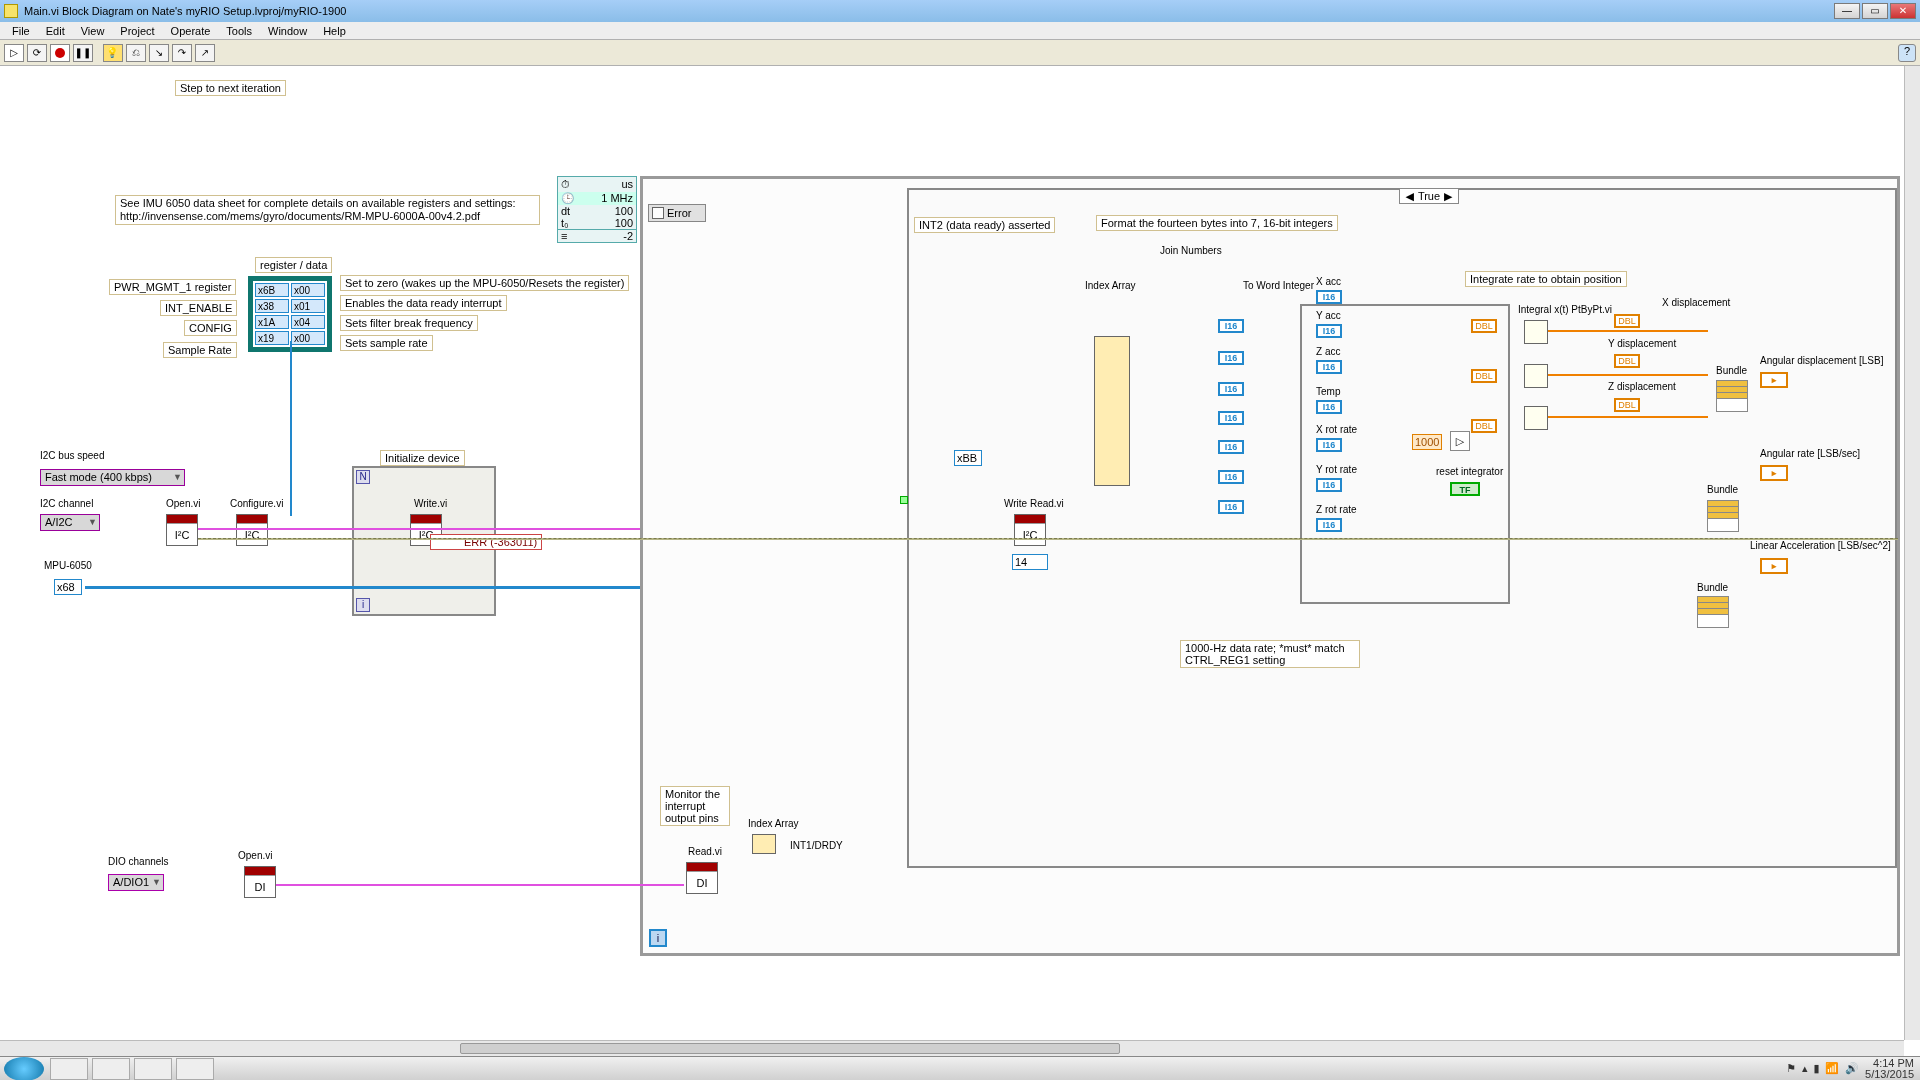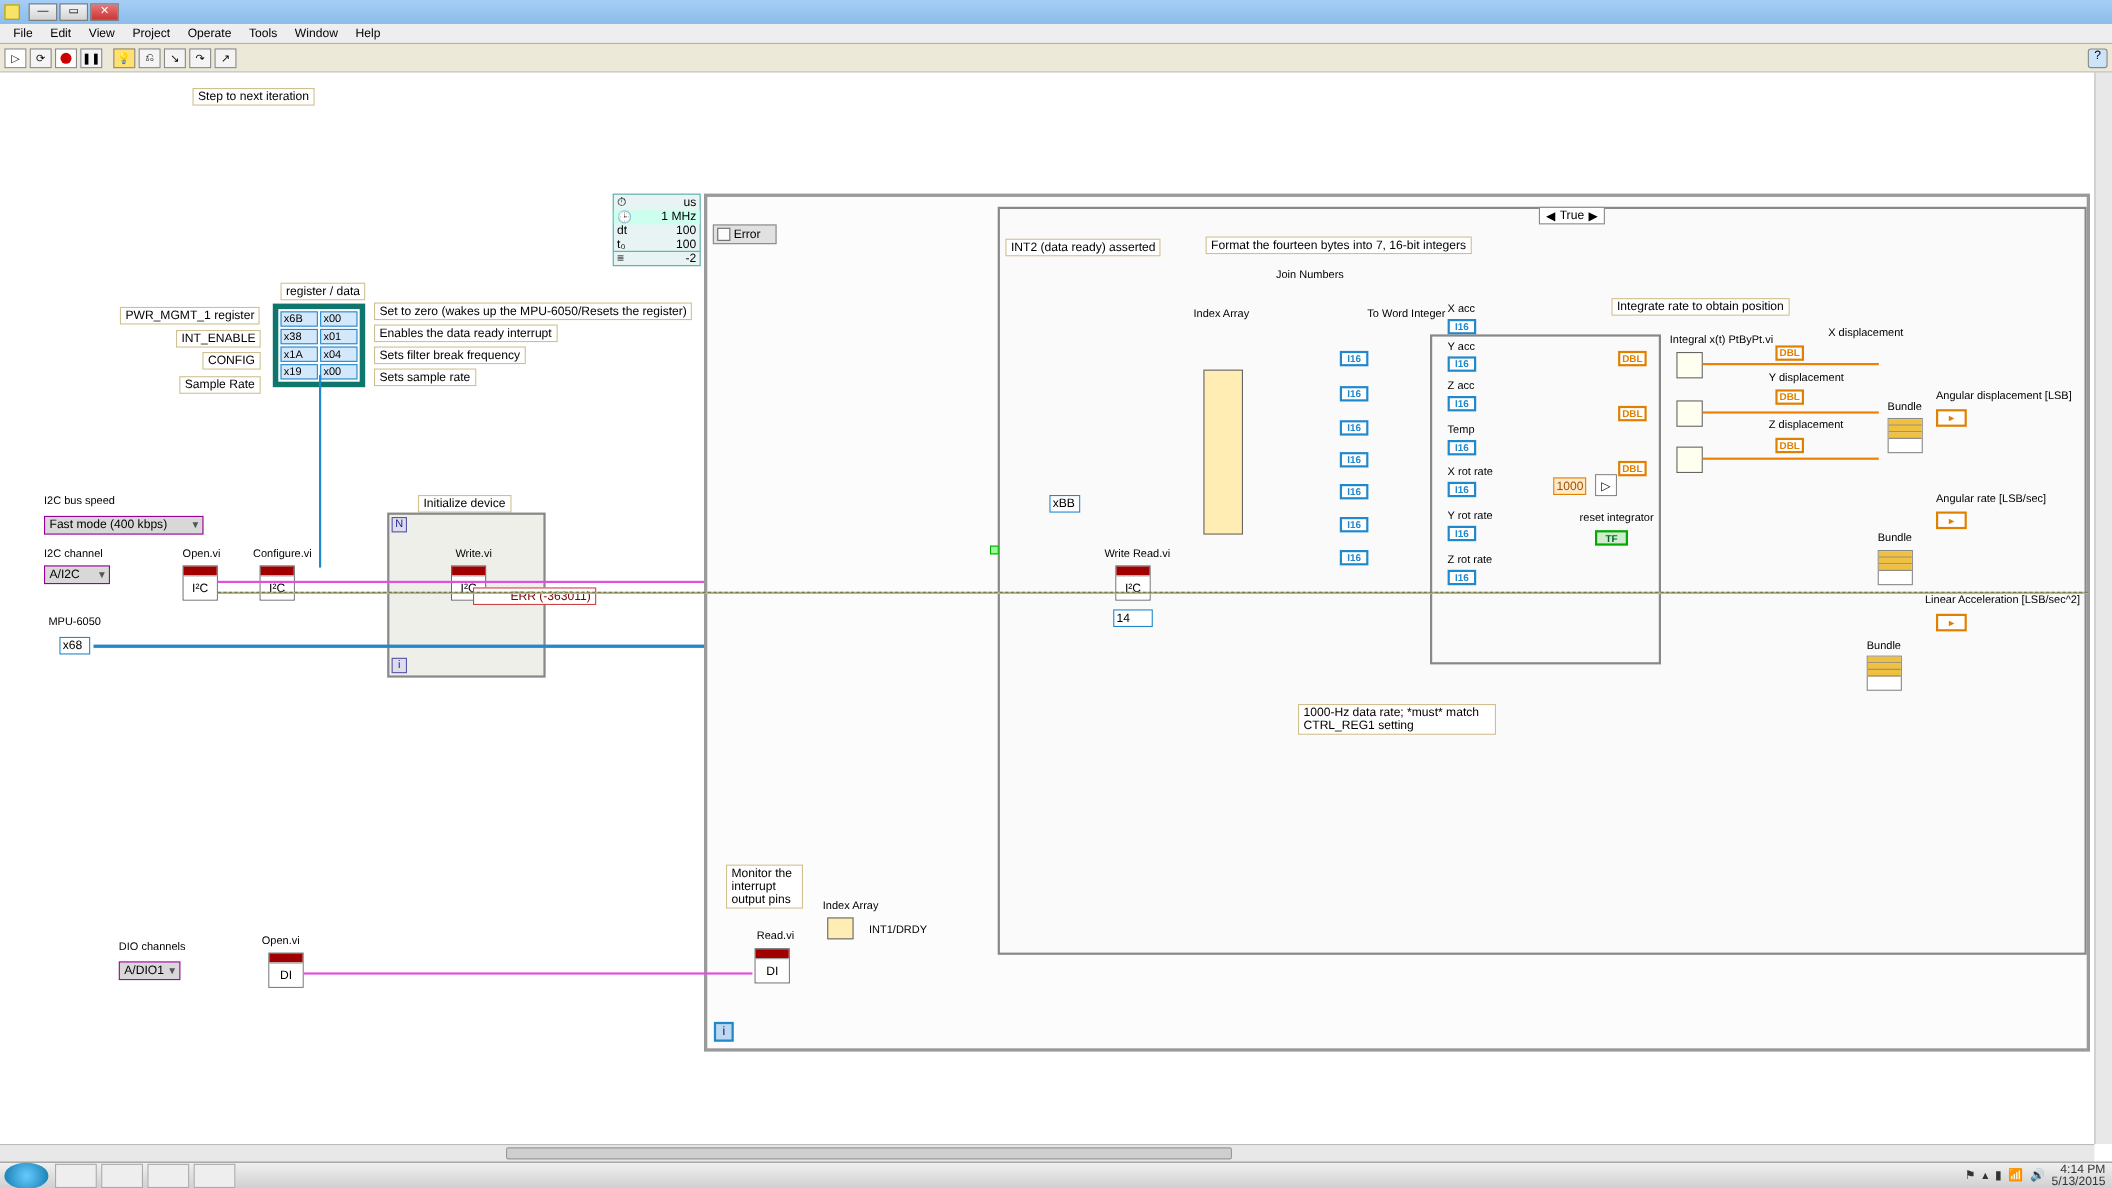--- a/index.html
+++ b/index.html
@@ -79,28 +79,29 @@
 .taskbar { position:absolute; left:0; right:0; bottom:0; height:24px; background:linear-gradient(#f0f0f0,#d0d0d0); border-top:1px solid #888; display:flex; align-items:center; }
 .taskbar .start { width:40px; height:24px; background:radial-gradient(circle at 50% 50%, #6cf, #17a); border-radius:50%; margin:0 4px; }
 .taskbar .tbitem { width:38px; height:22px; margin:0 2px; border:1px solid #aaa; background:#eee; }
 .taskbar .tray { margin-left:auto; display:flex; align-items:center; gap:6px; padding:0 6px; color:#333; }
 .taskbar .clock { text-align:right; line-height:11px; font-size:10px; }
 
 .smlabel{position:absolute;font-size:10px;color:#000;white-space:nowrap;}
 .greendot{position:absolute;width:8px;height:8px;border:1px solid #0a0;background:#9f9;}
 .tf{position:absolute;width:30px;height:14px;border:2px solid #0a0;background:#cfeccc;font-size:9px;color:#062;text-align:center;line-height:12px;font-weight:bold;}
 
-.dblsm{font-size:9px;color:#e08000;border:2px solid #e08000;position:absolute;width:26px;height:14px;background:#fff;text-align:center;line-height:10px;font-weight:bold;}
+.dblsm{font-size:9px;color:#e08000;border:2px solid #e08000;position:absolute;width:26px;height:14px;background:#fff;text-align:center;line-height:10px;font-weight:normal;}
 .i16sm{font-size:9px;color:#28c;border:2px solid #28c;position:absolute;width:26px;height:14px;background:#fff;text-align:center;line-height:10px;font-weight:bold;}
 </style>
 </head>
 <body>
 
 <div class="titlebar">
   <div class="icon"></div>
+  <div class="title">Main.vi Block Diagram on Nate's myRIO Setup.lvproj/myRIO-1900</div>
   <div class="btn">—</div>
   <div class="btn">▭</div>
   <div class="btn close">✕</div>
 </div>
 
 <div class="menubar">
   <span>File</span>
   <span>Edit</span>
   <span>View</span>
   <span>Project</span>
@@ -124,20 +125,21 @@
   <div class="tbtn">↷</div>
   <div class="tbtn">↗</div>
   <div class="help">?</div>
 </div>
 
 <div class="canvas">
 
   <div class="lab" style="left:175px; top:14px;">Step to next iteration</div>
 
 
+  <div class="lab" style="left:115px; top:129px; width:425px; white-space:normal; line-height:13px;">See IMU 6050  data sheet for complete details on available registers and settings: http://invensense.com/mems/gyro/documents/RM-MPU-6000A-00v4.2.pdf</div>
 
   <div class="lab" style="left:255px; top:191px;">register / data</div>
 
   <div class="lab" style="left:109px; top:213px;">PWR_MGMT_1 register</div>
   <div class="lab" style="left:160px; top:234px;">INT_ENABLE</div>
   <div class="lab" style="left:184px; top:254px;">CONFIG</div>
   <div class="lab" style="left:163px; top:276px;">Sample Rate</div>
 
   <table class="regtbl" style="left:248px; top:210px;">
     <tbody>

